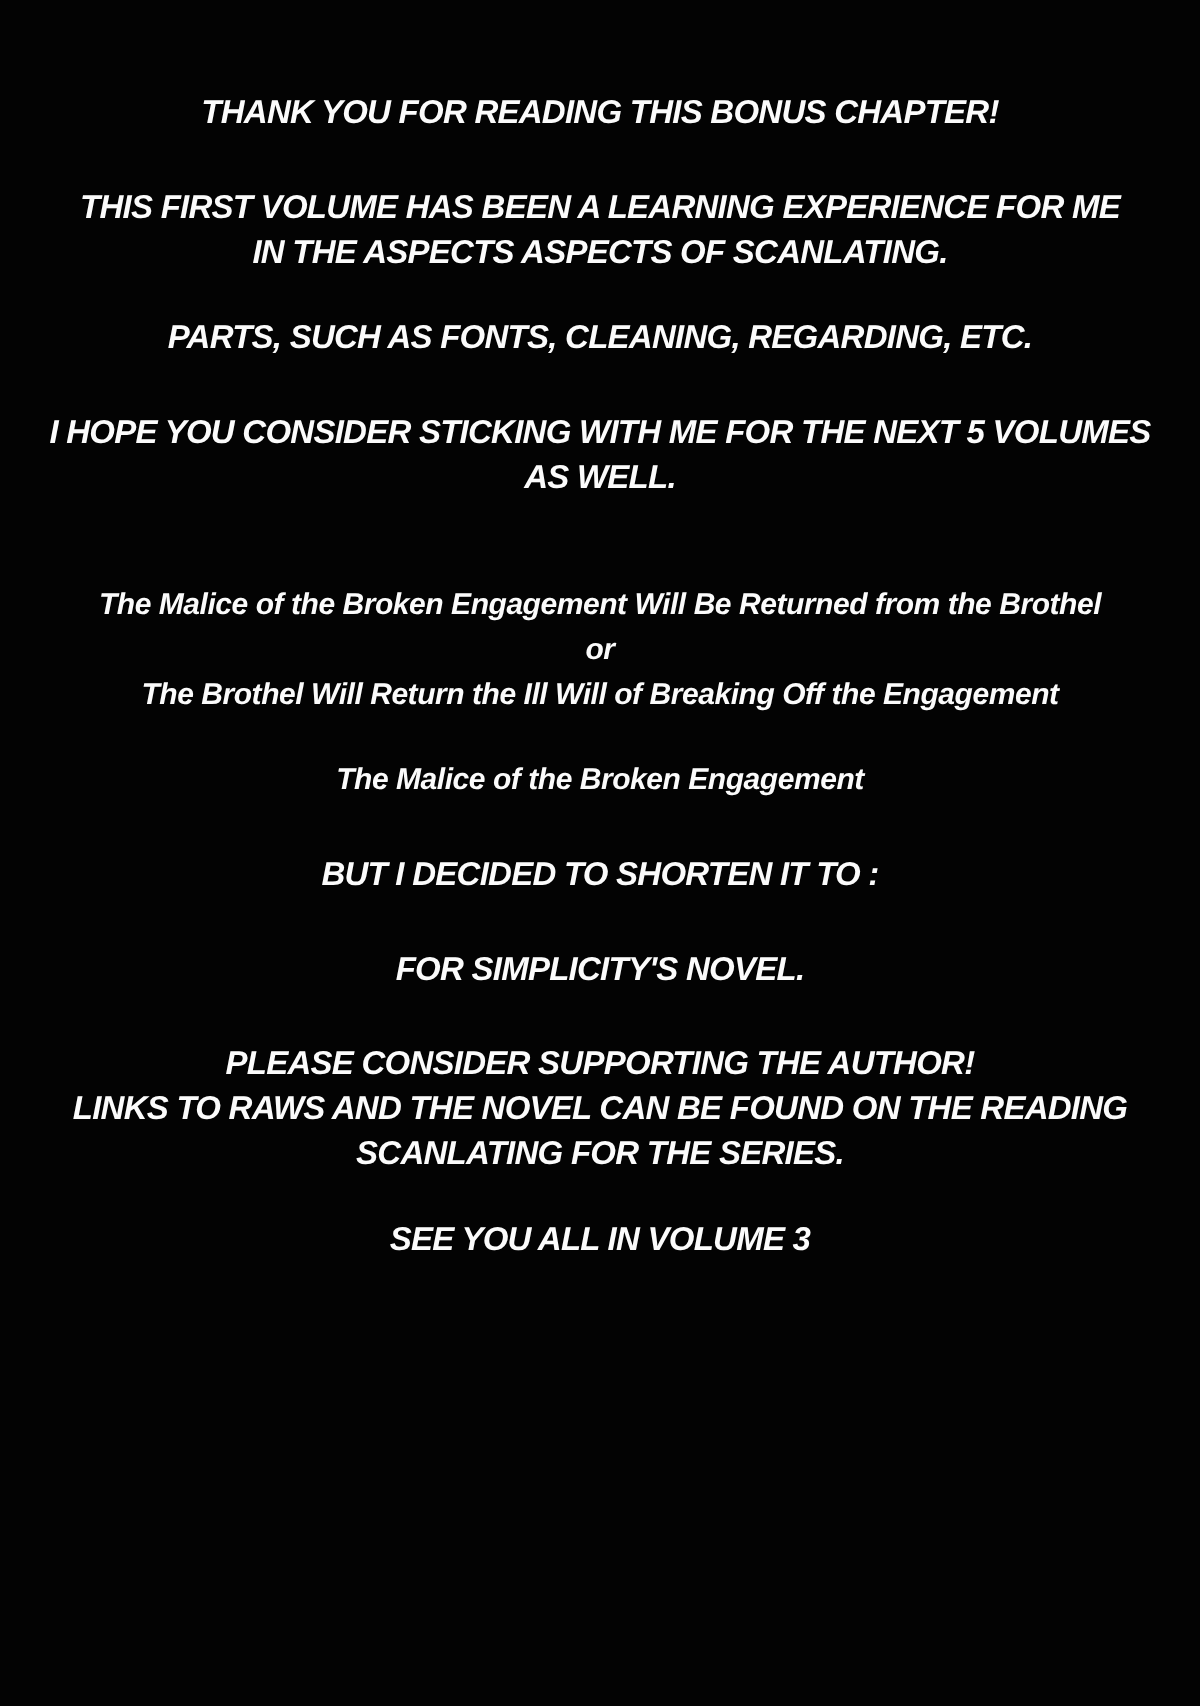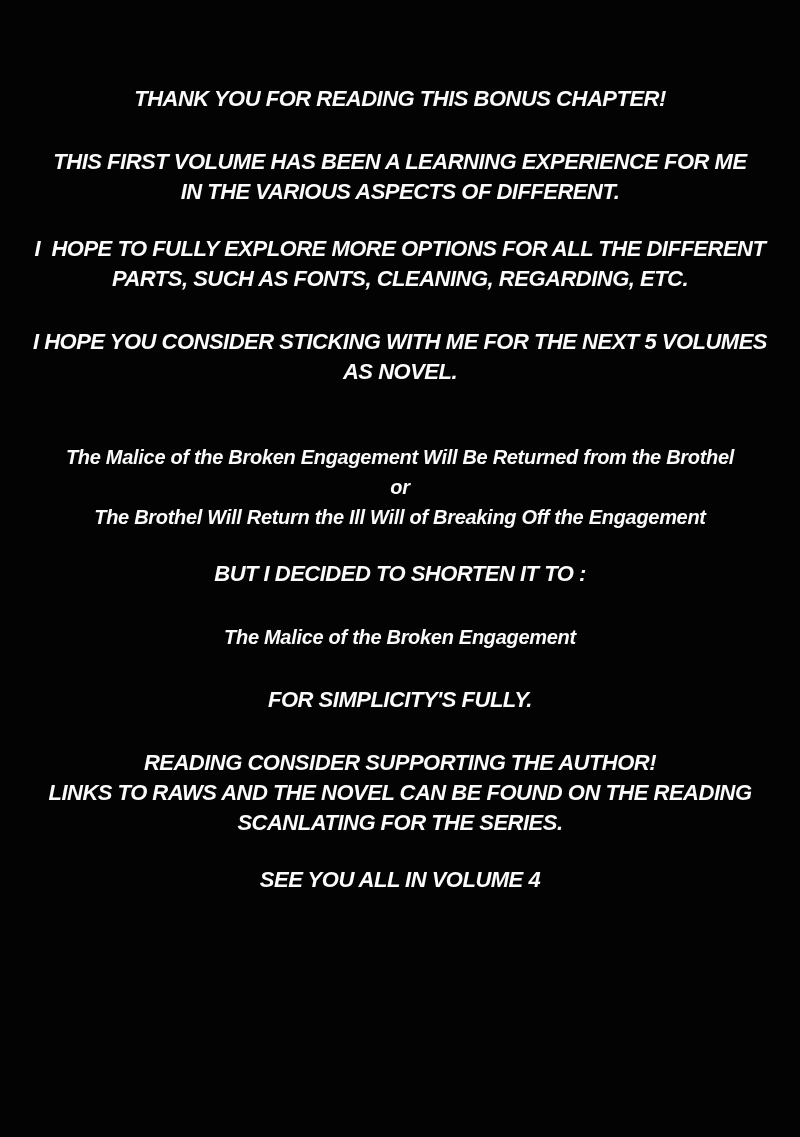--- a/index.html
+++ b/index.html
@@ -10,21 +10,21 @@
   body {
     width: 800px;
     height: 1137px;
     overflow: hidden;
     font-family: "Liberation Sans", sans-serif;
   }
   .page {
     box-sizing: border-box;
     width: 800px;
     height: 1137px;
-    padding-top: 84px;
+    padding-top: 60px;
     background: #030303;
     color: #fbfbfb;
     text-align: center;
     font-weight: bold;
     font-style: italic;
   }
   .para {
     margin: 0 auto 27px auto;
     max-width: 800px;
   }
@@ -51,56 +51,55 @@
 <body>
 
 <div class="page">
 
   <div class="para mb-md">
     <div class="line caps">THANK YOU FOR READING THIS BONUS CHAPTER!</div>
   </div>
 
   <div class="para">
     <div class="line caps">THIS FIRST VOLUME HAS BEEN A LEARNING EXPERIENCE FOR ME</div>
-    <div class="line caps">IN THE VARIOUS ASPECTS OF DIFFERENT.</div>
+    <div class="line caps">IN THE ASPECTS ASPECTS OF SCANLATING.</div>
   </div>
 
   <div class="para mb-md">
-    <div class="line caps">I  HOPE TO FULLY EXPLORE MORE OPTIONS FOR ALL THE DIFFERENT</div>
     <div class="line caps">PARTS, SUCH AS FONTS, CLEANING, REGARDING, ETC.</div>
   </div>
 
   <div class="para mb-lg">
     <div class="line caps">I HOPE YOU CONSIDER STICKING WITH ME FOR THE NEXT 5 VOLUMES</div>
-    <div class="line caps">AS NOVEL.</div>
+    <div class="line caps">AS WELL.</div>
   </div>
 
 
   <div class="para">
     <div class="line title">The Malice of the Broken Engagement Will Be Returned from the Brothel</div>
     <div class="line title">or</div>
     <div class="line title">The Brothel Will Return the Ill Will of Breaking Off the Engagement</div>
   </div>
 
   <div class="para mb-md">
+    <div class="line title">The Malice of the Broken Engagement</div>
+  </div>
+
+  <div class="para mb-md">
     <div class="line caps">BUT I DECIDED TO SHORTEN IT TO :</div>
   </div>
 
   <div class="para mb-md">
-    <div class="line title">The Malice of the Broken Engagement</div>
-  </div>
-
-  <div class="para mb-md">
-    <div class="line caps">FOR SIMPLICITY'S FULLY.</div>
+    <div class="line caps">FOR SIMPLICITY'S NOVEL.</div>
   </div>
 
   <div class="para">
-    <div class="line caps">READING CONSIDER SUPPORTING THE AUTHOR!</div>
+    <div class="line caps">PLEASE CONSIDER SUPPORTING THE AUTHOR!</div>
     <div class="line caps">LINKS TO RAWS AND THE NOVEL CAN BE FOUND ON THE READING</div>
     <div class="line caps">SCANLATING FOR THE SERIES.</div>
   </div>
 
   <div class="para mb-md">
-    <div class="line caps">SEE YOU ALL IN VOLUME 4</div>
+    <div class="line caps">SEE YOU ALL IN VOLUME 3</div>
   </div>
 
 
 </div>
 
 </body></html>

